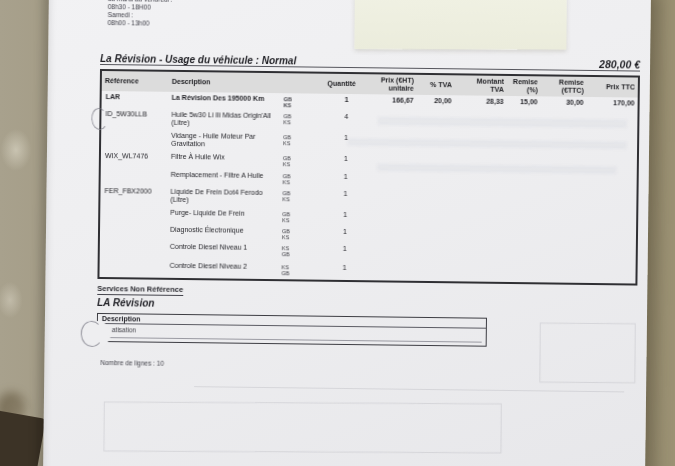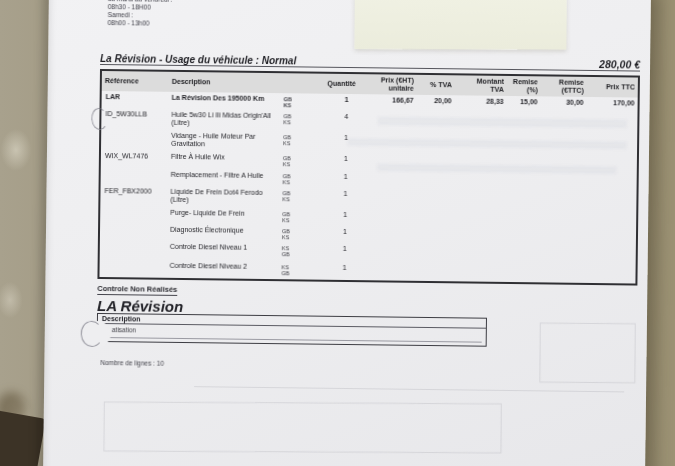--- a/index.html
+++ b/index.html
@@ -50,21 +50,21 @@
   td.desc { }
   td.tag { font-size:5.5px; line-height:6px; color:#3a3a40; padding-top:3px; }
   td.tag span { display:block; }
   td.num { text-align:right; }
   td.qty { padding-right:10px; }
   tr.bold td { font-weight:bold; }
   tr.h16{height:16px} tr.h17{height:17px} tr.h18{height:18px} tr.h19{height:19px} tr.h21{height:21px}
 
   .svc-heading { position:absolute; left:52px; top:299px; font-size:7.5px; font-weight:bold;
     color:#2a2a30; border-bottom:1.2px solid #44444c; padding-bottom:1px; }
-  .svc-sub { position:absolute; left:52px; top:312px; font-size:15px; font-weight:bold;
+  .svc-sub { position:absolute; left:52px; top:312px; font-size:10px; font-weight:bold;
     font-style:italic; color:#222228; }
 
   .desc-box { position:absolute; left:52px; top:328px; width:390px; height:29px;
     border:1.6px solid #3c3c42; }
   .desc-box .hdr { font-size:7px; font-weight:bold; color:#222228; padding:1px 4px 1px 4px;
     border-bottom:1px solid #5a5a62; }
   .desc-box .row-text { font-size:6.5px; color:#3c3c44; padding:2px 4px 0 14px; }
   .desc-box .row-line { position:absolute; left:12px; right:4px; bottom:3px; border-top:1px solid #9a9aa2; }
 
   .arc-mark { position:absolute; border:1.5px solid rgba(125,125,135,.75);
@@ -254,21 +254,21 @@
             <span>GB</span>
           </td>
           <td class="num qty">1</td>
           <td colspan="6"></td>
         </tr>
       </tbody>
     </table>
 
     <div class="arc-mark arc-ref"></div>
 
-    <div class="svc-heading">Controle Non Réalisés</div>
+    <div class="svc-heading">Services Non Référence</div>
     <div class="svc-sub">LA Révision</div>
 
     <div class="desc-box">
       <div class="hdr">Description</div>
       <div class="row-text">atisation</div>
       <div class="row-line"></div>
     </div>
     <div class="blob-cover"></div>
     <div class="arc-mark arc-desc"></div>
 

